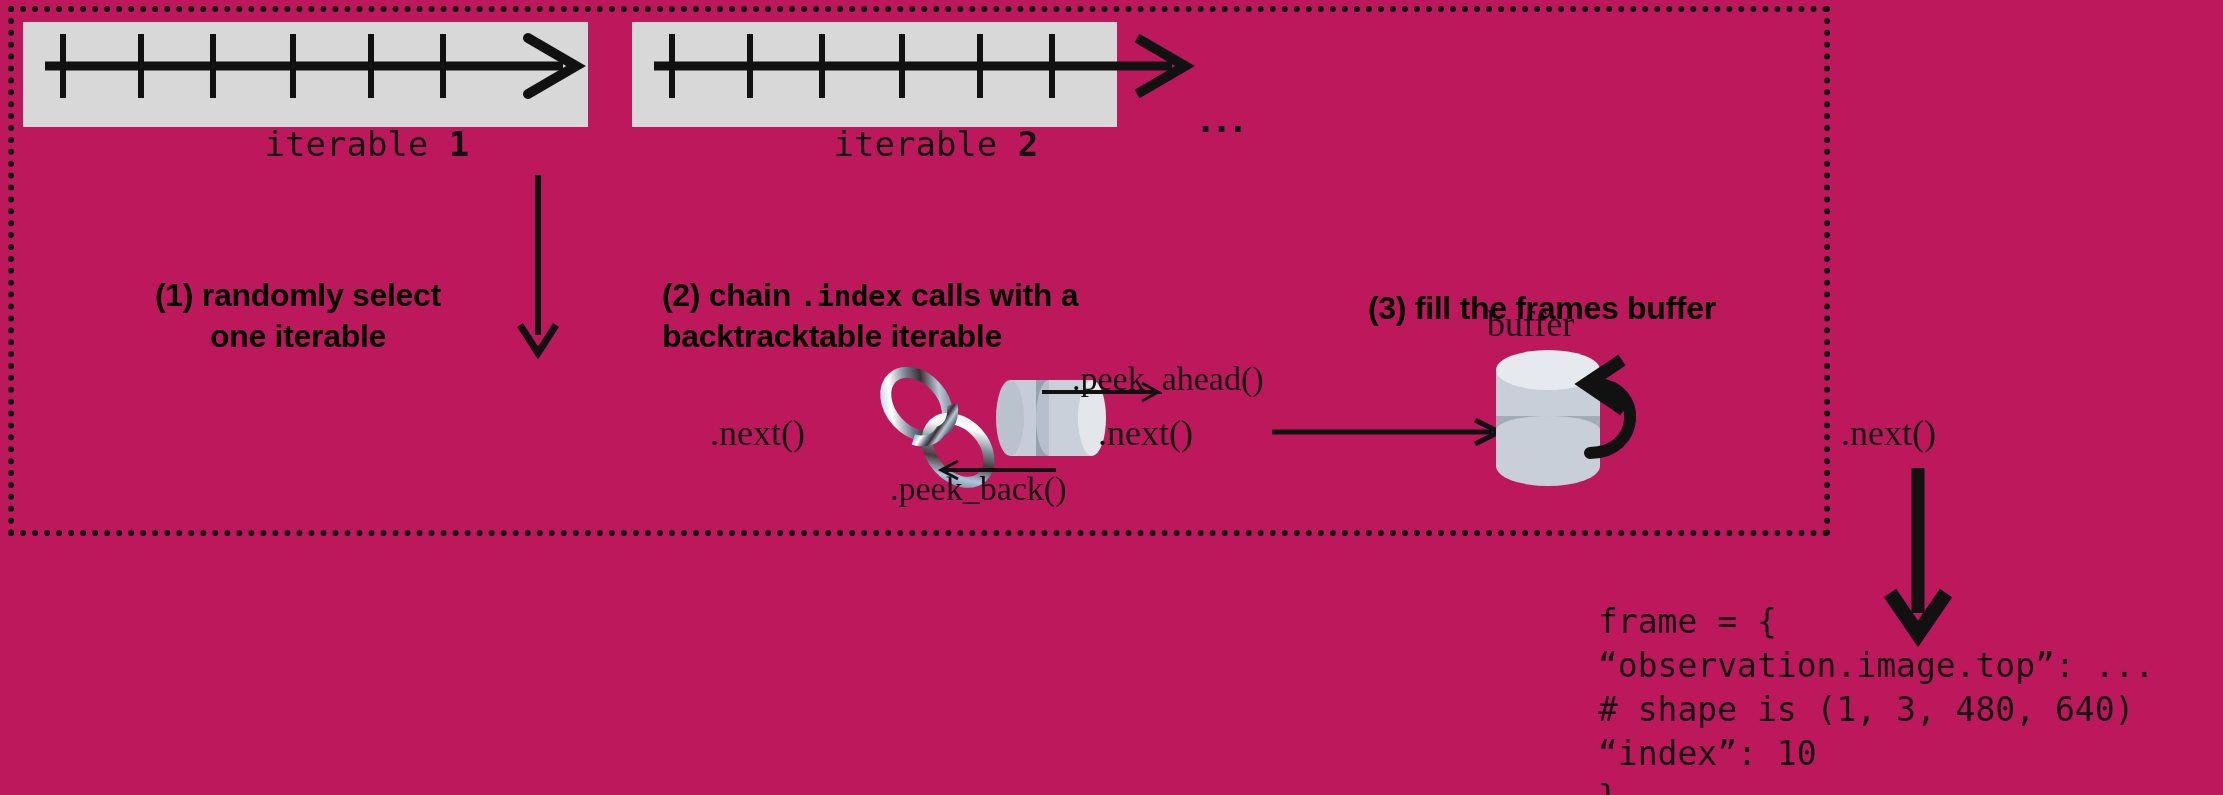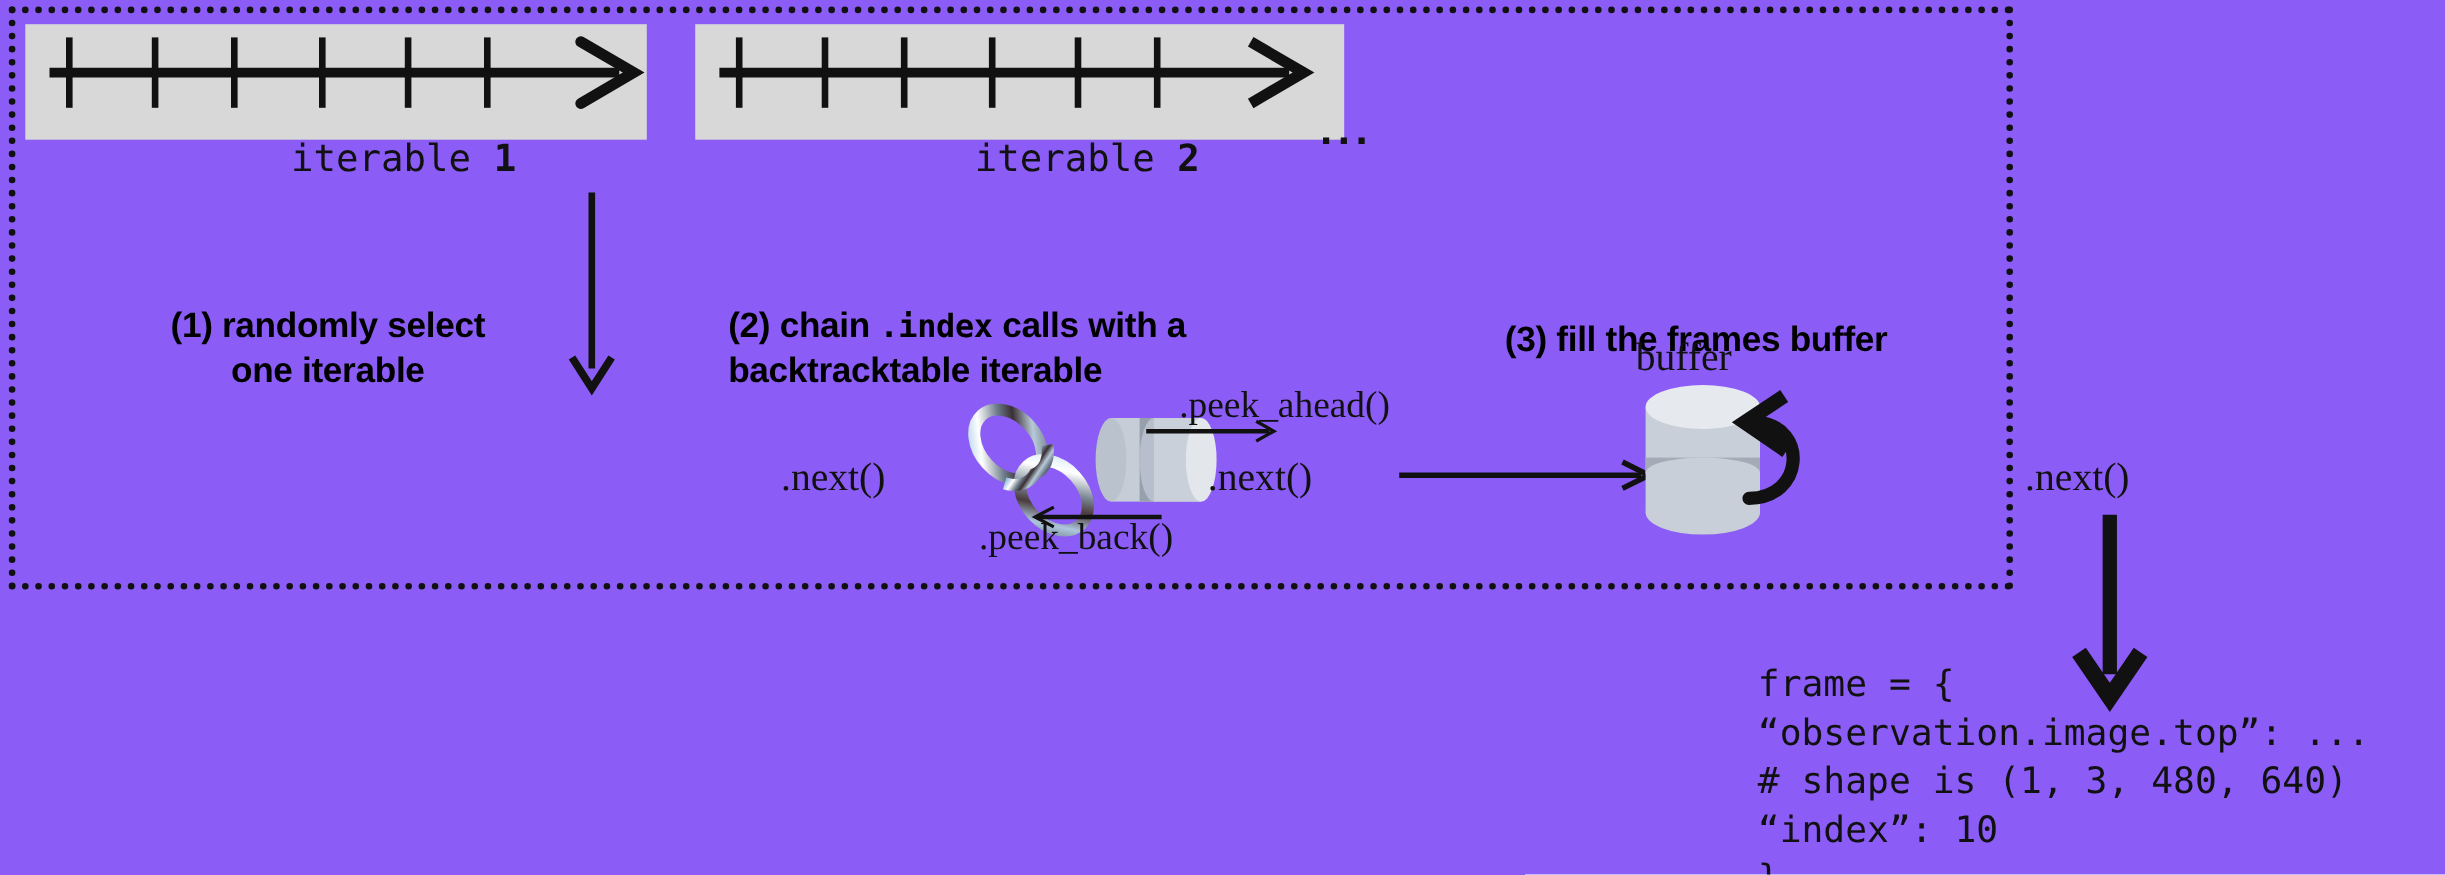--- a/index.html
+++ b/index.html
@@ -1,17 +1,17 @@
 <!DOCTYPE html>
 <html><head>
 <meta charset="utf-8">
 <style>
   html,body{margin:0;padding:0;background:#ffffff;}
   body{width:2223px;height:795px;font-family:"Liberation Sans",sans-serif;overflow:hidden;}
-  #stage{position:relative;width:2223px;height:795px;background:#8b5cf6;}
+  #stage{position:relative;width:2223px;height:795px;background:#be185d;}
 
   .abs{position:absolute;}
 
   
   #dotted-region{
     left:8px;top:6px;width:1822px;height:530px;
     border:6px dotted #111;
     box-sizing:border-box;
   }
 
@@ -78,21 +78,21 @@
         <line x1="348" y1="12" x2="348" y2="76" stroke-width="6"></line>
         <line x1="420" y1="12" x2="420" y2="76" stroke-width="6"></line>
       </g>
       <path d="M 505 16 L 553 44 L 505 72" fill="none" stroke="#111" stroke-width="10" stroke-linecap="round" stroke-linejoin="miter"></path>
     </svg>
     <div class="iter-label" style="top:62px;">
       <span>iterable </span><b>1</b>
     </div>
   </div>
 
-  <div class="abs iter-box" style="left:632px;top:22px;width:590px;height:105px;">
+  <div class="abs iter-box" style="left:632px;top:22px;width:485px;height:105px;">
     <svg class="abs" style="left:0;top:0;" width="565" height="80" viewBox="0 0 565 80">
       <g stroke="#111" stroke-width="9">
         <line x1="22" y1="44" x2="540" y2="44"></line>
         <line x1="40" y1="12" x2="40" y2="76" stroke-width="6"></line>
         <line x1="118" y1="12" x2="118" y2="76" stroke-width="6"></line>
         <line x1="190" y1="12" x2="190" y2="76" stroke-width="6"></line>
         <line x1="270" y1="12" x2="270" y2="76" stroke-width="6"></line>
         <line x1="348" y1="12" x2="348" y2="76" stroke-width="6"></line>
         <line x1="420" y1="12" x2="420" y2="76" stroke-width="6"></line>
       </g>
@@ -160,21 +160,21 @@
     <rect x="40" y="8" width="13" height="76" fill="#97a1ae"></rect>
     <ellipse cx="53" cy="46" rx="13" ry="38" fill="#b6bfcb"></ellipse>
     <rect x="53" y="8" width="43" height="76" fill="#c9d0d9"></rect>
     <ellipse cx="96" cy="46" rx="14" ry="38" fill="#e3e7ec"></ellipse>
   </svg>
 
   <svg class="abs" style="left:1042px;top:372px;" width="130" height="32">
     <line x1="0" y1="20" x2="112" y2="20" stroke="#111" stroke-width="4"></line>
     <path d="M 100 11 L 116 20 L 100 29" fill="none" stroke="#111" stroke-width="3"></path>
   </svg>
-  <div class="abs mono" style="left:1072px;top:350px;font-size:34px;">.peek_ahead()</div>
+  <div class="abs mono" style="left:1072px;top:360px;font-size:34px;">.peek_ahead()</div>
 
   <svg class="abs" style="left:930px;top:454px;" width="130" height="32">
     <line x1="14" y1="16" x2="126" y2="16" stroke="#111" stroke-width="4"></line>
     <path d="M 28 7 L 11 16 L 28 25" fill="none" stroke="#111" stroke-width="3"></path>
   </svg>
   <div class="abs mono" style="left:890px;top:470px;font-size:34px;">.peek_back()</div>
 
   <div class="abs mono" style="left:1098px;top:412px;font-size:36px;">.next()</div>
 
   <svg class="abs" style="left:1272px;top:418px;" width="240" height="30">

